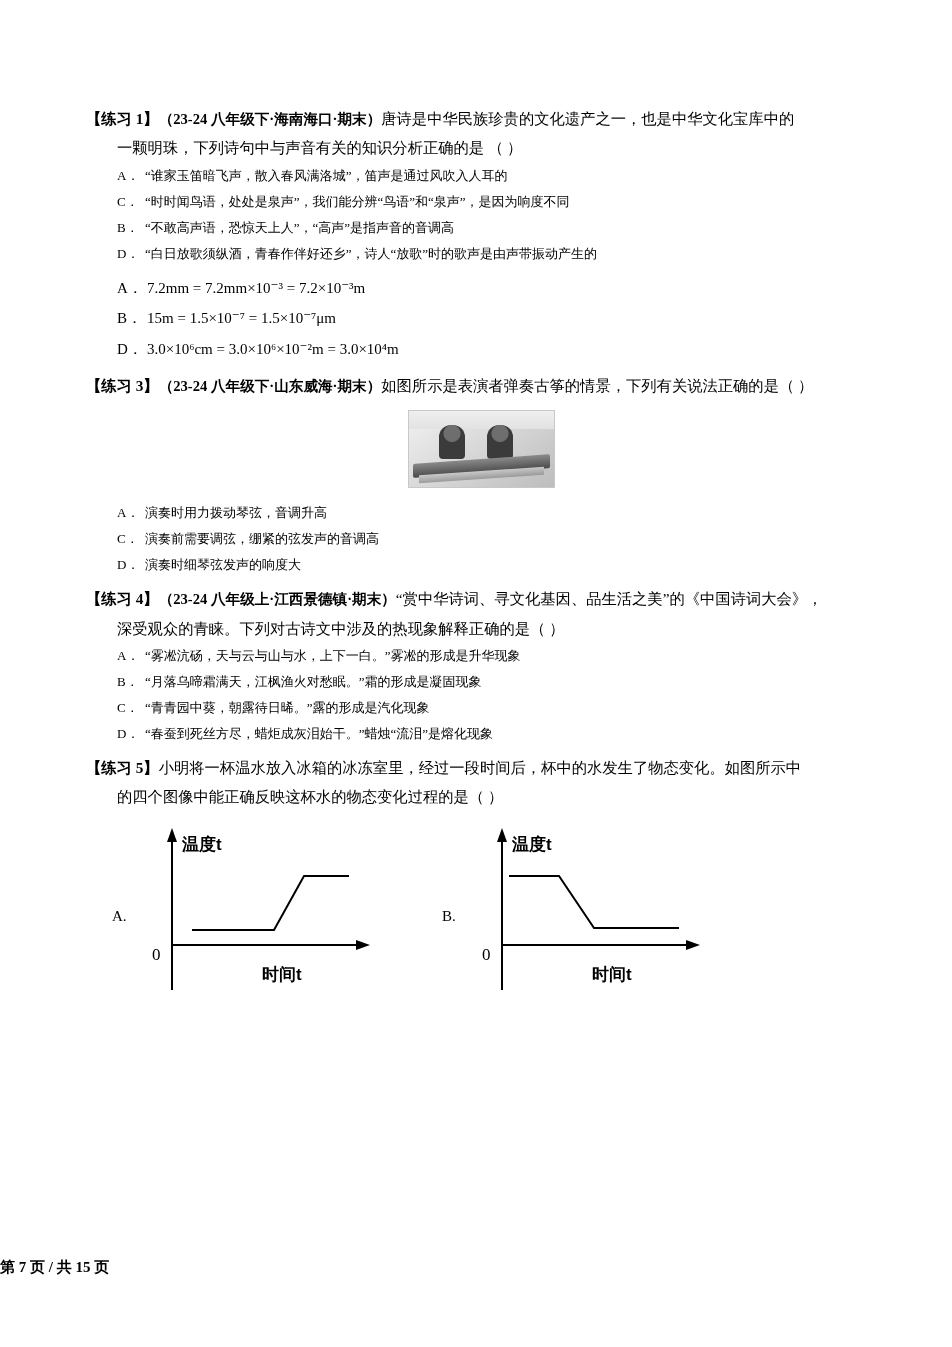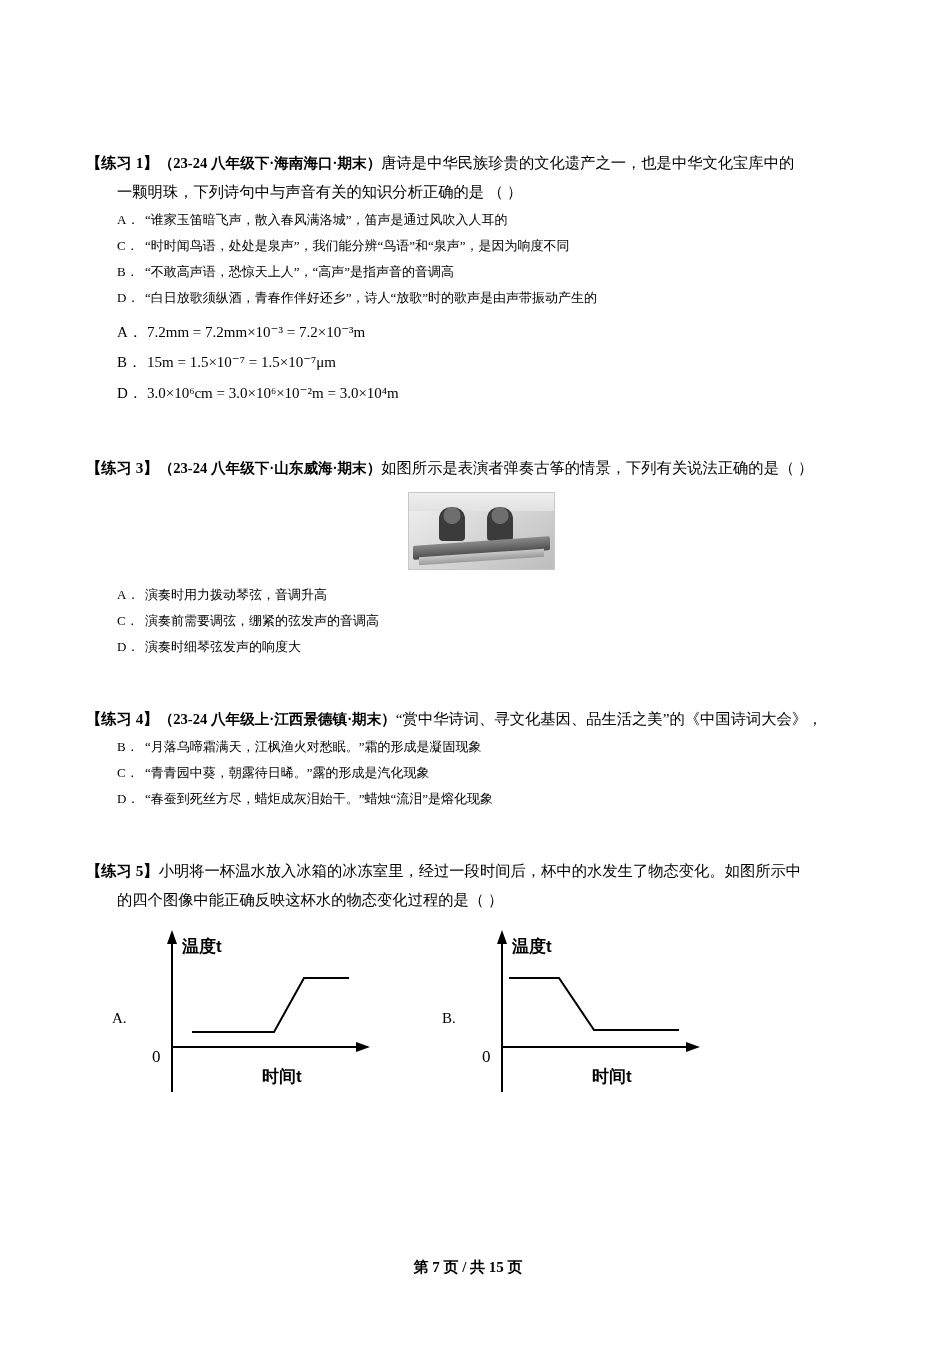--- a/index.html
+++ b/index.html
@@ -29,21 +29,20 @@
     width: 790px;
   }
   .q-block {
     margin-bottom: 6px;
   }
   .q-stem {
     font-size: 15.3px;
     line-height: 1.92;
     text-align: justify;
     text-indent: 0;
-    margin-top: 44px;
   }
   .q-stem .indent-line {
     display: block;
     padding-left: 31px;
     font-family: Liberation Serif, serif;
   }
   .lbl {
     font-weight: bold;
     letter-spacing: 0px;
   }
@@ -145,21 +144,20 @@
   }
   .zero {
     font-size: 17px;
   }
 
   .footer {
     position: absolute;
     left: 0;
     right: 16px;
     bottom: 70px;
-    text-align: center;
     font-size: 15px;
     font-weight: bold;
     font-family: "Liberation Serif", serif;
   }
 </style>
 </head>
 <body>
 
 <div class="page">
   <div class="content">
@@ -195,21 +193,23 @@
         </div>
       </div>
       <div class="opt"><span class="ol">A．</span><span>演奏时用力拨动琴弦，音调升高</span></div>
       <div class="opt"><span class="ol">C．</span><span>演奏前需要调弦，绷紧的弦发声的音调高</span></div>
       <div class="opt"><span class="ol">D．</span><span>演奏时细琴弦发声的响度大</span></div>
     </div>
 
     <div class="q-block">
       <div class="q-stem">
         <span class="lbl">【练习 4】</span><span class="src">（23-24 八年级上·江西景德镇·期末）</span><span>“赏中华诗词、寻文化基因、品生活之美”的《中国诗词大会》，</span>
-      </div>
+        <span class="indent-line">深受观众的青睐。下列对古诗文中涉及的热现象解释正确的是（     ）</span>
+      </div>
+      <div class="opt"><span class="ol">A．</span><span>“雾凇沆砀，天与云与山与水，上下一白。”雾凇的形成是升华现象</span></div>
       <div class="opt"><span class="ol">B．</span><span>“月落乌啼霜满天，江枫渔火对愁眠。”霜的形成是凝固现象</span></div>
       <div class="opt"><span class="ol">C．</span><span>“青青园中葵，朝露待日晞。”露的形成是汽化现象</span></div>
       <div class="opt"><span class="ol">D．</span><span>“春蚕到死丝方尽，蜡炬成灰泪始干。”蜡烛“流泪”是熔化现象</span></div>
     </div>
 
     <div class="q-block">
       <div class="q-stem">
         <span class="lbl">【练习 5】</span><span>小明将一杯温水放入冰箱的冰冻室里，经过一段时间后，杯中的水发生了物态变化。如图所示中</span>
         <span class="indent-line">的四个图像中能正确反映这杯水的物态变化过程的是（     ）</span>
       </div>

